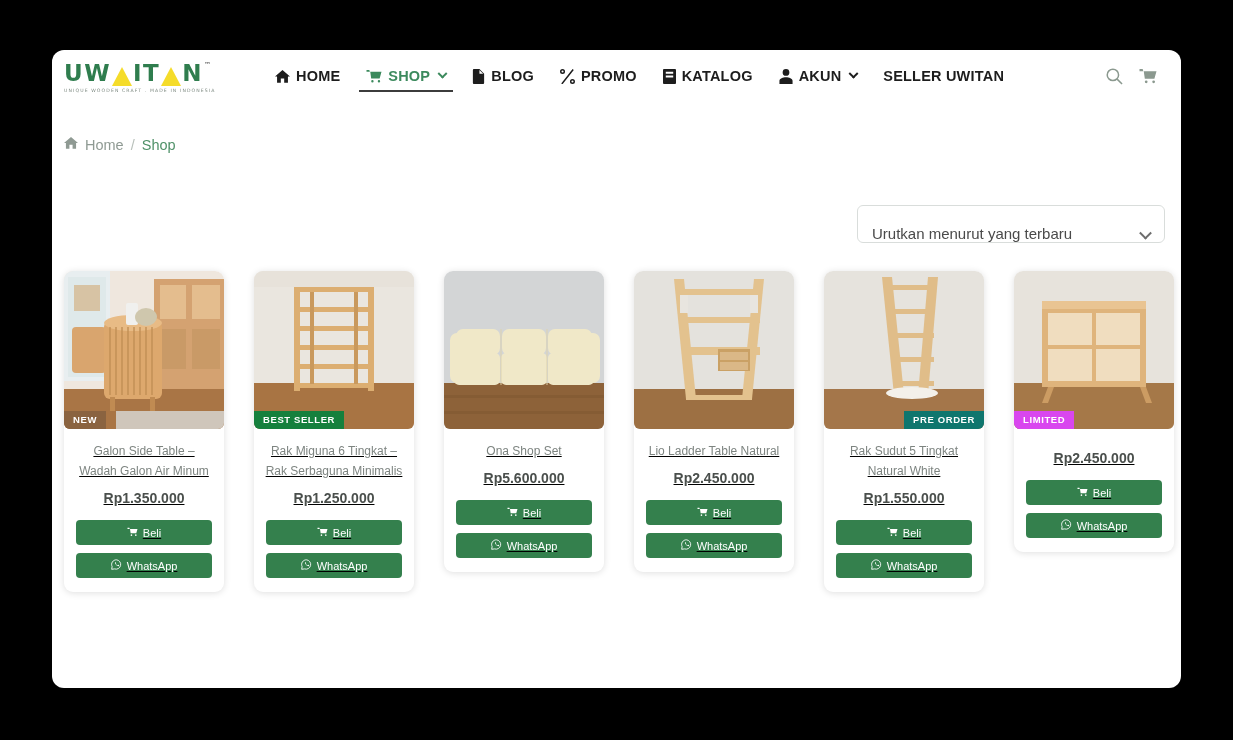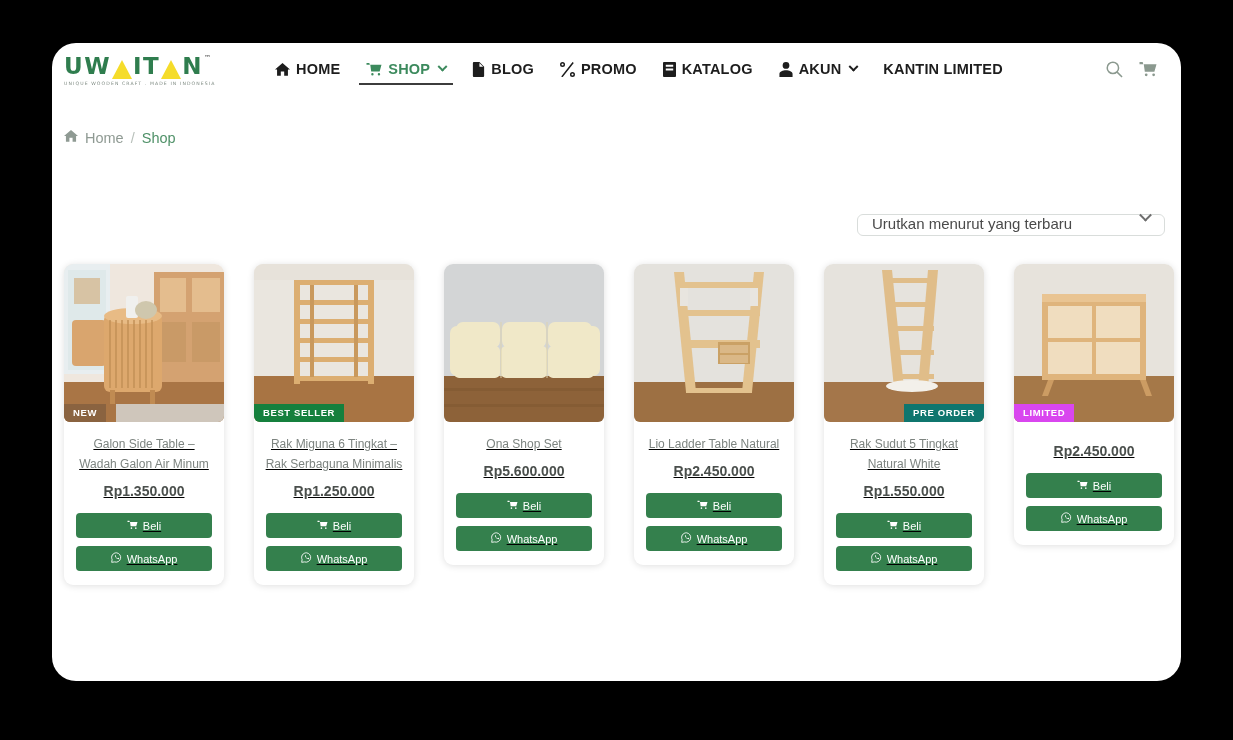--- a/index.html
+++ b/index.html
@@ -5,24 +5,24 @@
   * { box-sizing: border-box; margin: 0; padding: 0; }
   html, body {
     width: 1233px; height: 740px;
     background: #000000;
     font-family: "Liberation Sans", sans-serif;
     overflow: hidden;
   }
 
   .app-window {
     position: absolute;
-    left: 52px; top: 43px;
+    left: 52px; top: 50px;
     width: 1129px; height: 638px;
     background: #ffffff;
-    border-radius: 24px;
+    border-radius: 12px;
     overflow: hidden;
   }
 
   
   .site-header {
     height: 52px;
     display: flex;
     align-items: center;
     padding: 0 10px 0 12px;
     position: relative;
@@ -125,31 +125,30 @@
   .crumb-sep { color: #b9c1bb; }
   .crumb-current { color: #4f9168; cursor: pointer; }
 
   
   .sort-row {
     display: flex;
     justify-content: flex-end;
     padding: 52px 16px 0 0;
   }
   .sort-select {
-    width: 308px; height: 22px;
+    width: 308px; height: 38px;
     border: 1px solid #d9dddb;
     border-radius: 6px;
     display: flex;
-    align-items: flex-start;
+    align-items: flex-end;
     padding: 0 14px;
     font-size: 15px;
     color: #4a4a4a;
     cursor: pointer;
     background: #fff;
-    margin-top: 16px;
   }
   .sort-chev {
     margin-left: auto;
     width: 9px; height: 9px;
     border-right: 2px solid #6d6d6d;
     border-bottom: 2px solid #6d6d6d;
     transform: rotate(45deg) translate(-3px,-3px);
   }
 
   
@@ -293,21 +292,21 @@
         <span class="nav-ico">
           <svg width="14" height="15" viewBox="0 0 14 16">
               <path fill="#1d1d1d" d="M7 0a3.6 3.6 0 100 7.2A3.6 3.6 0 007 0zm0 8.8c-3.2 0-7 1.6-7 3.6V16h14v-3.6c0-2-3.8-3.6-7-3.6z"></path>
             </svg>
         </span>
         <span>AKUN</span>
         <span class="chev"></span>
       </div>
 
       <div class="nav-item">
-        <span>KANTIN LIMITED</span>
+        <span>SELLER UWITAN</span>
       </div>
     </div>
 
     <div class="header-tools">
       <span class="tool-ico">
         <svg width="17" height="17" viewBox="0 0 18 18">
             <circle cx="7.3" cy="7.3" r="6" fill="none" stroke="#8b998f" stroke-width="1.6"></circle>
             <line x1="11.8" y1="11.8" x2="17" y2="17" stroke="#8b998f" stroke-width="1.6"></line>
           </svg>
       </span>

